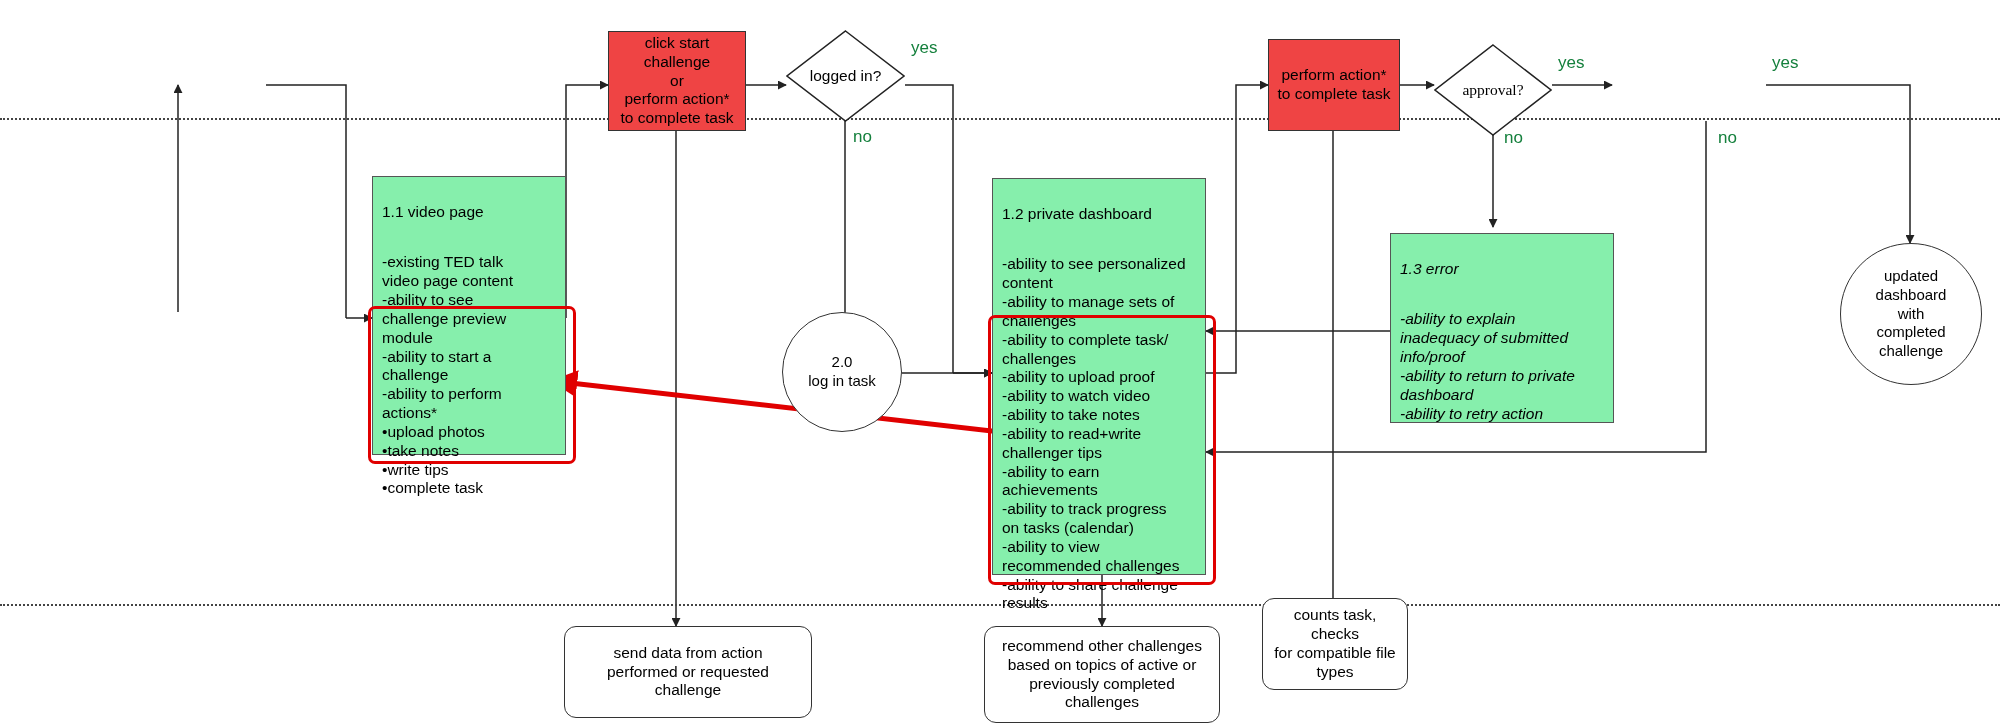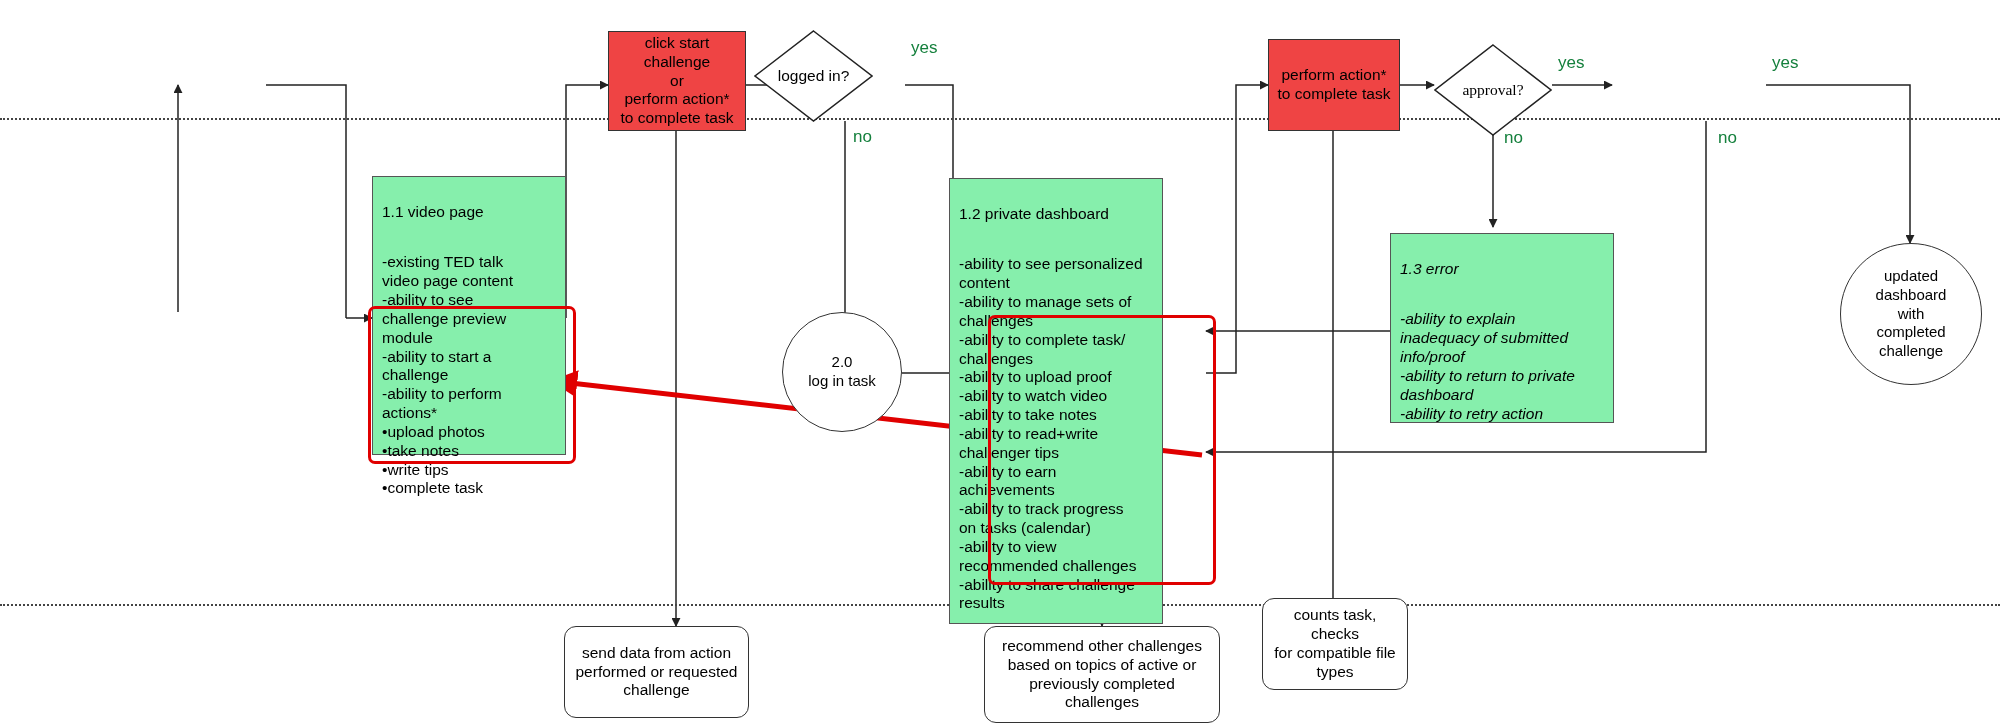--- a/index.html
+++ b/index.html
@@ -179,21 +179,21 @@
 
 
   <div class="node rect" style="left:608px; top:31px; width:138px; height:100px;">
     <span>click start
 challenge
 or
 perform action*
 to complete task</span>
   </div>
 
-  <div class="diamond-wrap" style="left:754px; top:30px; width:119px; height:92px;">
+  <div class="diamond-wrap" style="left:786px; top:30px; width:119px; height:92px;">
     <svg width="119" height="92" viewBox="0 0 119 92">
       <polygon points="59.5,1 118,46 59.5,91 1,46" fill="#fff" stroke="#222" stroke-width="1.5"></polygon>
     </svg>
     <div class="dlabel">logged in?</div>
   </div>
   <div class="edge-label" style="left:911px; top:38px;">yes</div>
   <div class="edge-label" style="left:853px; top:127px;">no</div>
 
   <div class="node ellipse" style="left:782px; top:312px; width:120px; height:120px;">
     <span>2.0
@@ -211,21 +211,21 @@
 challenge
 -ability to perform
 actions*
    •upload photos
    •take notes
    •write tips
    •complete task</span>
   </div>
   <div class="redbox" style="left:368px; top:306px; width:202px; height:152px;"></div>
 
-  <div class="node panel" style="left:949px; top:178px; width:214px; height:446px;">
+  <div class="node panel" style="left:992px; top:178px; width:214px; height:397px;">
     <span class="ttl">1.2 private dashboard</span>
     <span>-ability to see personalized
 content
 -ability to manage sets of
 challenges
 -ability to complete task/
 challenges
 -ability to upload proof
 -ability to watch video
 -ability to take notes
@@ -270,21 +270,21 @@
   <div class="edge-label" style="left:1718px; top:128px;">no</div>
 
   <div class="node ellipse" style="left:1840px; top:243px; width:142px; height:142px;">
     <span>updated
 dashboard
 with
 completed
 challenge</span>
   </div>
 
-  <div class="node rounded" style="left:564px; top:626px; width:185px; height:92px;">
+  <div class="node rounded" style="left:564px; top:626px; width:248px; height:92px;">
     <span>send data from action
 performed or requested
 challenge</span>
   </div>
 
   <div class="node rounded" style="left:984px; top:626px; width:236px; height:97px;">
     <span>recommend other challenges
 based on topics of active or
 previously completed
 challenges</span>

